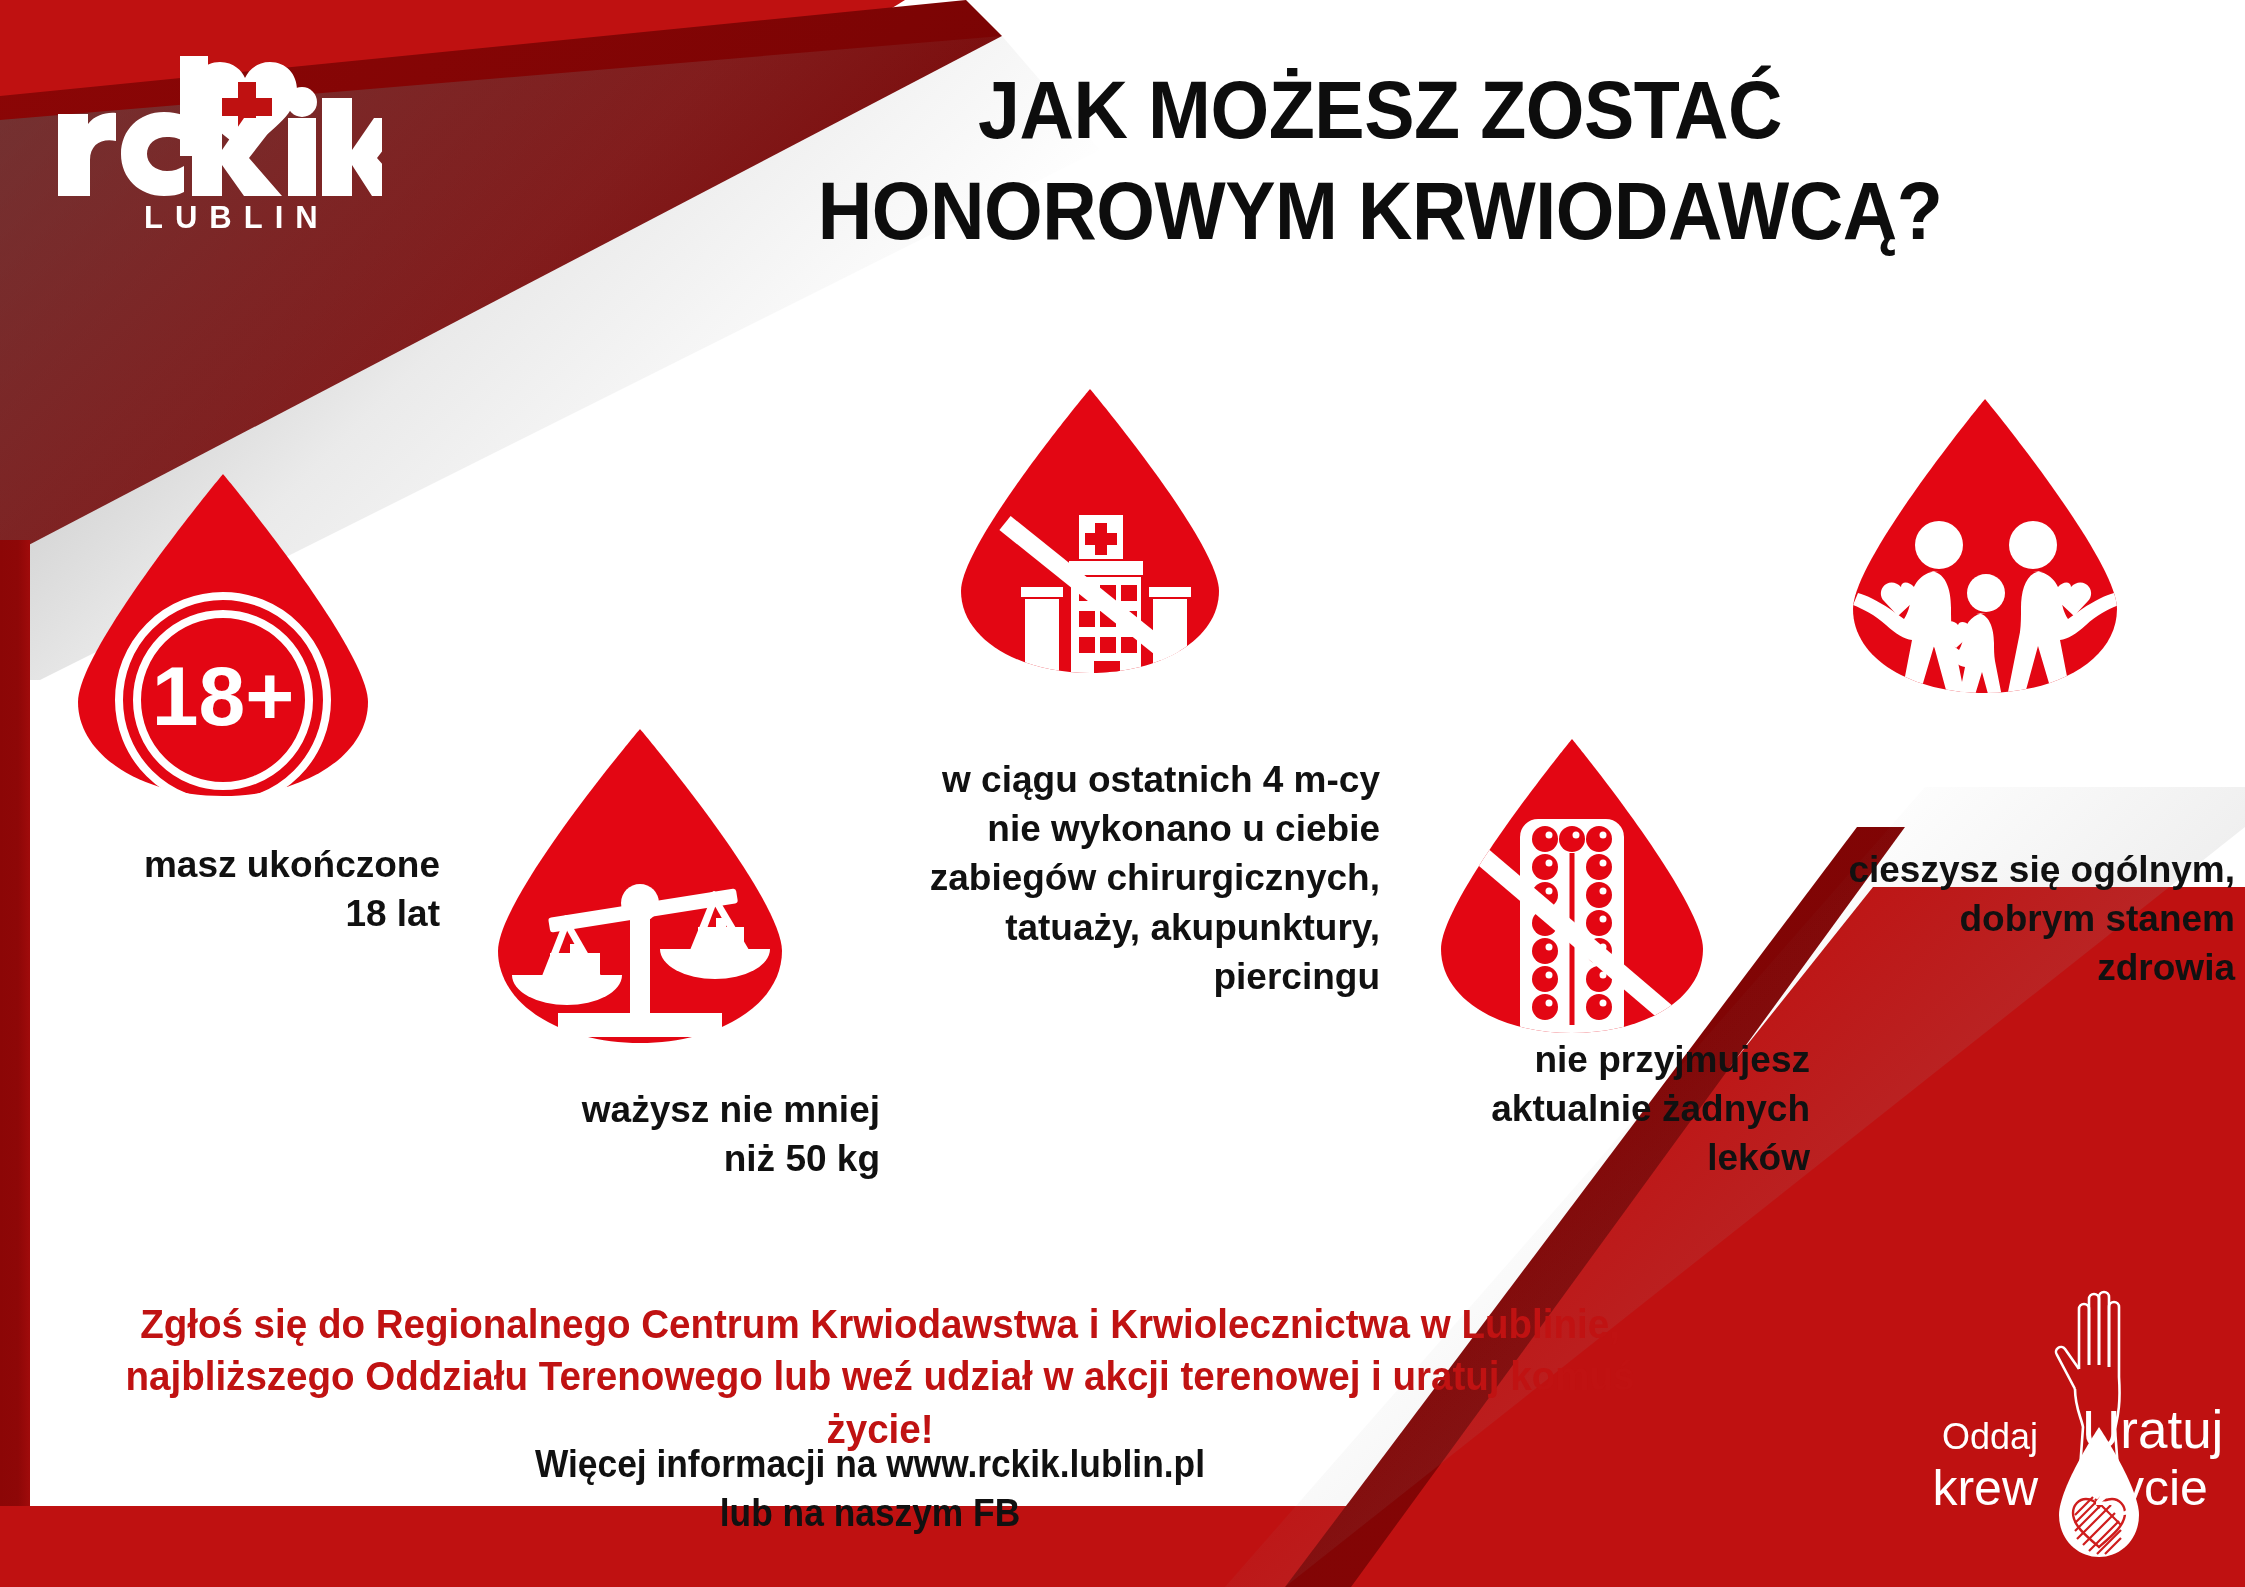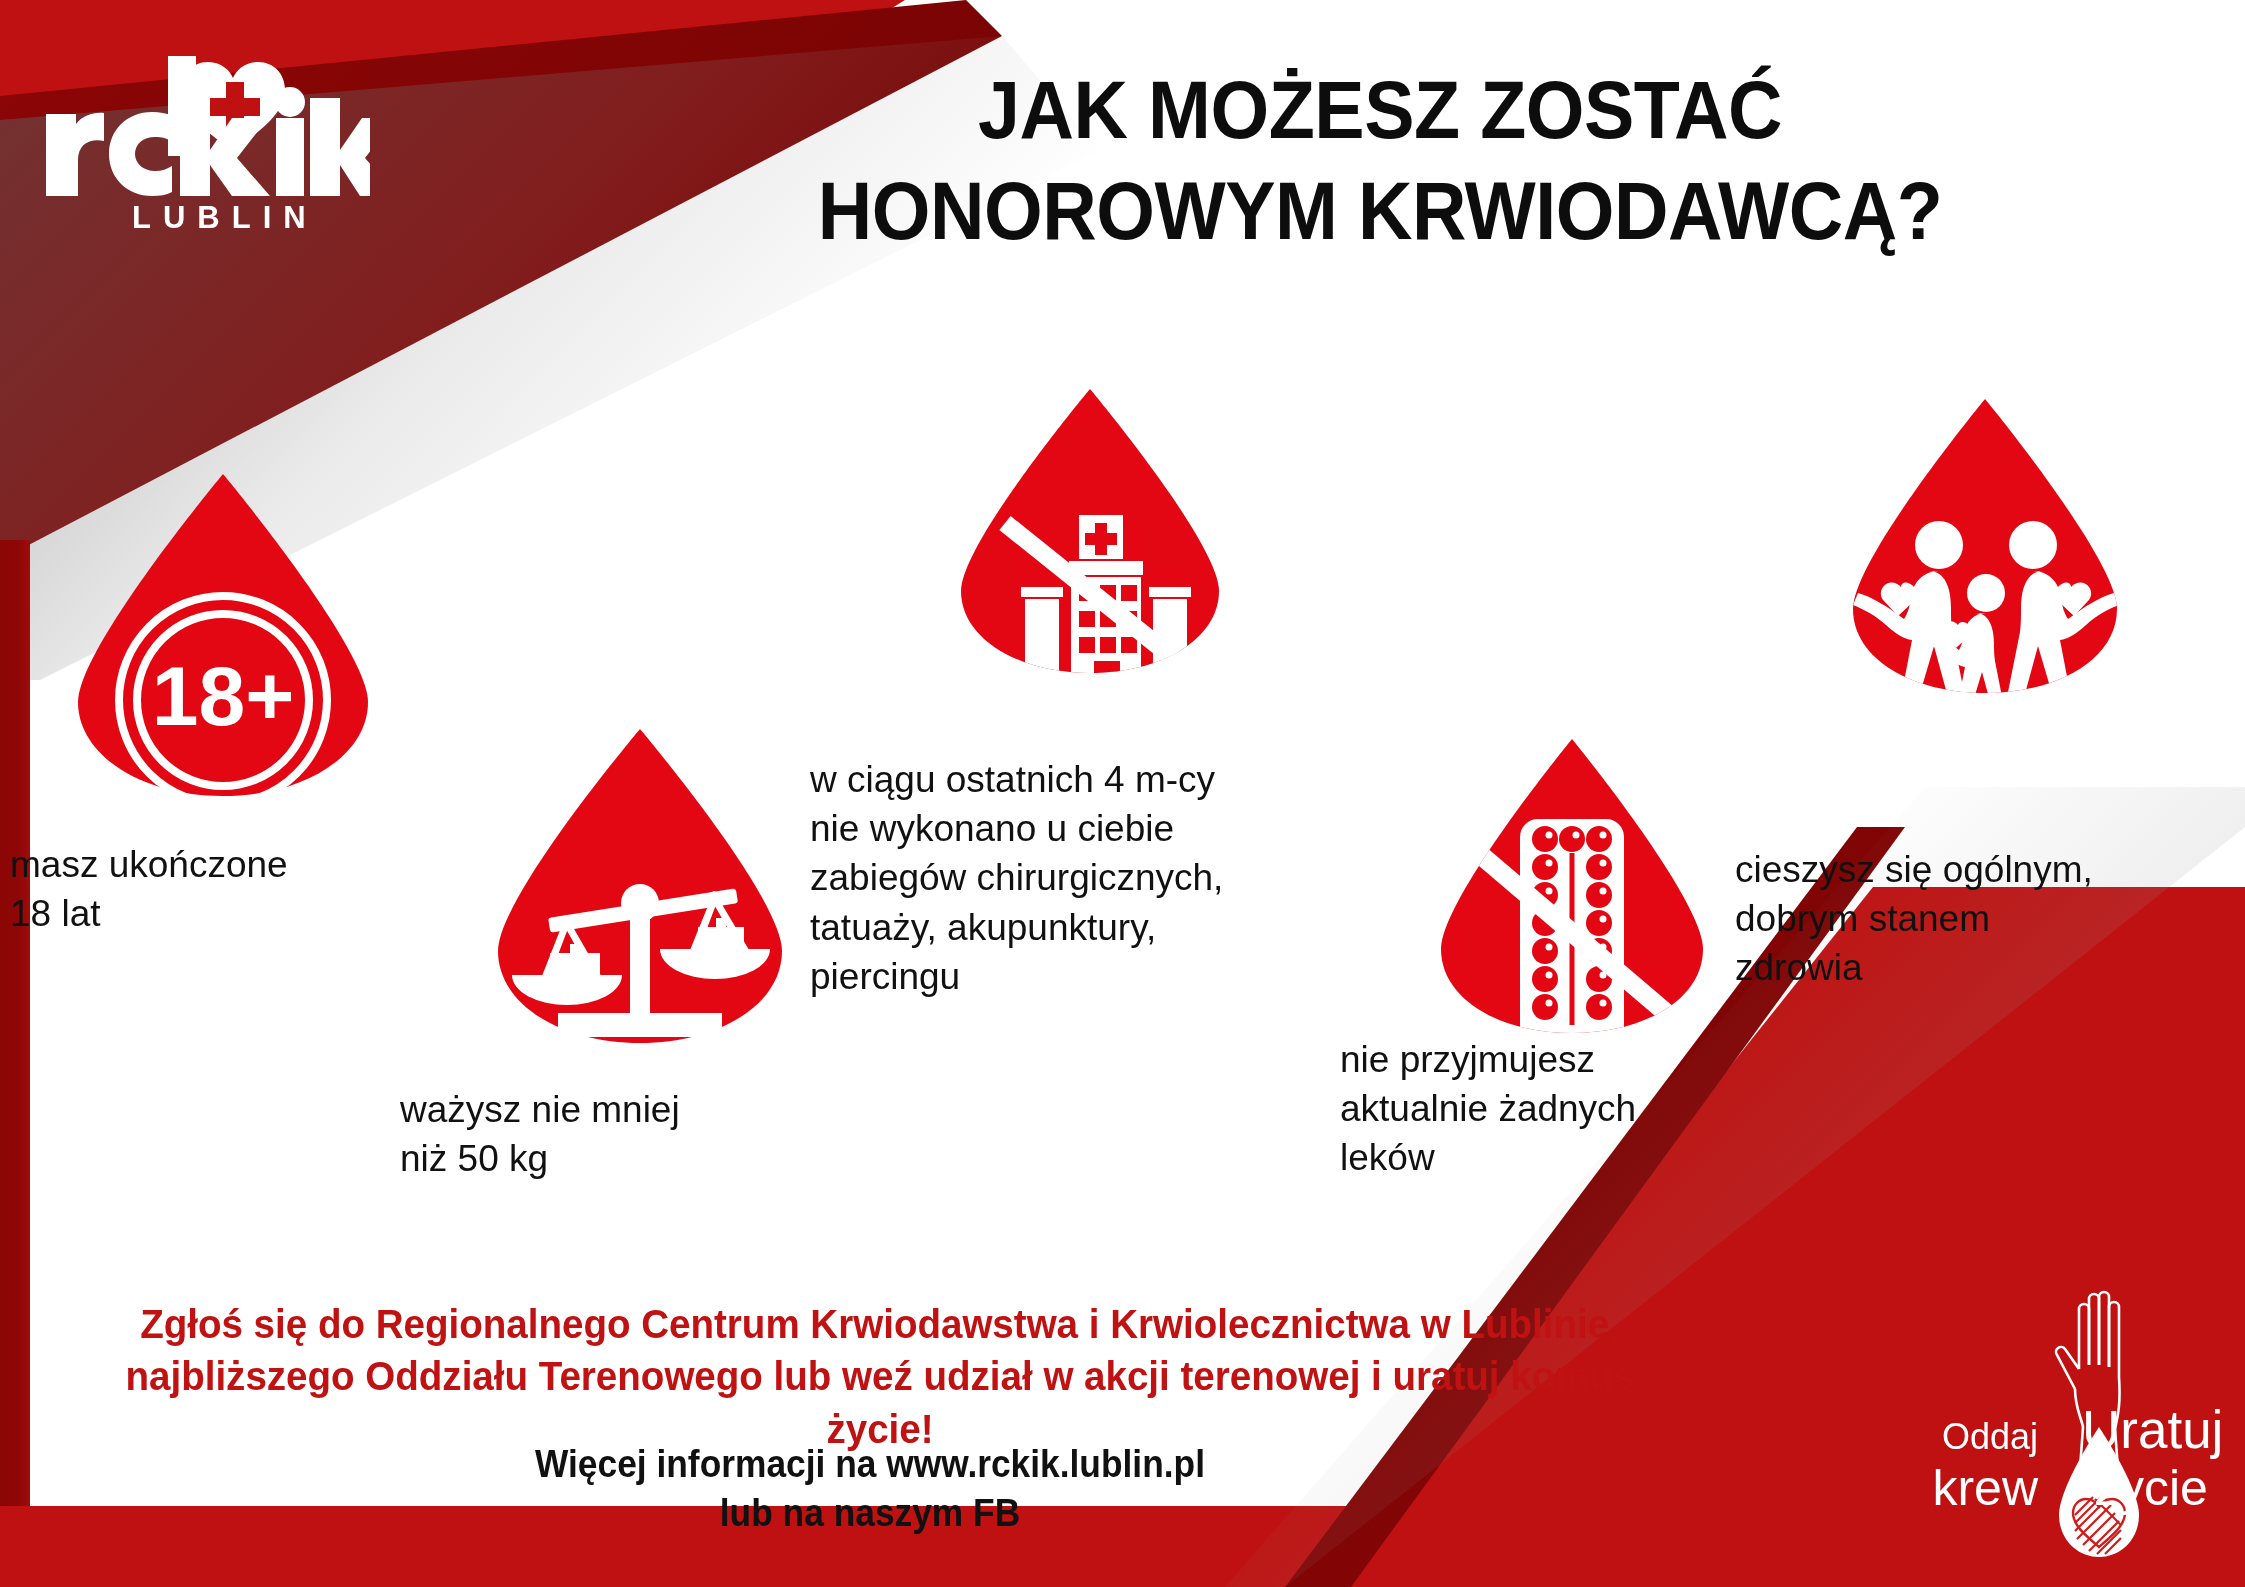--- a/index.html
+++ b/index.html
@@ -94,21 +94,21 @@
     right:0; bottom:0;
     width:1020px; height:800px;
     background:linear-gradient(315deg, rgba(90,90,90,0.50) 0%, rgba(150,150,150,0.16) 40%, rgba(255,255,255,0) 65%);
     clip-path:polygon(700px 0, 1020px 0, 1020px 40px, 60px 800px, 0 800px);
     pointer-events:none;
   }
 
   
   .logo{
     position:absolute;
-    left:40px; top:48px;
+    left:52px; top:48px;
     width:330px; height:160px;
     color:#ffffff;
   }
   .logo svg{display:block;}
   .logo-sub{
     position:absolute;
     left:92px; top:152px;
     font-size:31px;
     font-weight:bold;
     letter-spacing:12px;
@@ -132,23 +132,23 @@
   .headline .l2{display:block;}
 
   
   .drop{
     position:absolute;
   }
   .drop svg{display:block;overflow:visible;}
 
   .caption{
     position:absolute;
-    text-align:left;
+    text-align:right;
     color:#111111;
-    font-weight:normal;
+    font-weight:bold;
     font-size:37px;
     line-height:1.33;
   }
 
   
   #item-age      { left:68px;  top:470px;  width:310px; height:330px; }
   #cap-age       { left:10px;  top:840px;  width:430px; }
 
   #item-weight   { left:490px; top:725px;  width:300px; height:320px; }
   #cap-weight    { left:400px; top:1085px; width:480px; }

